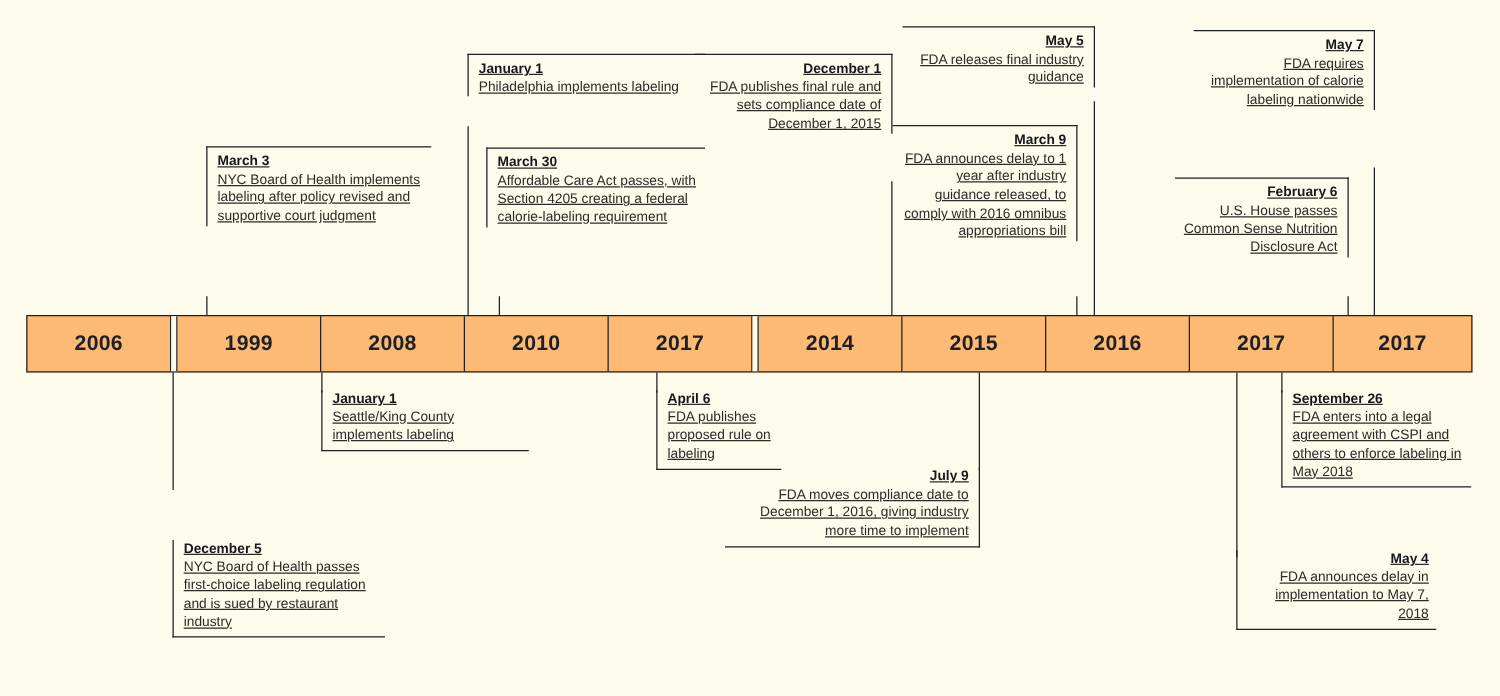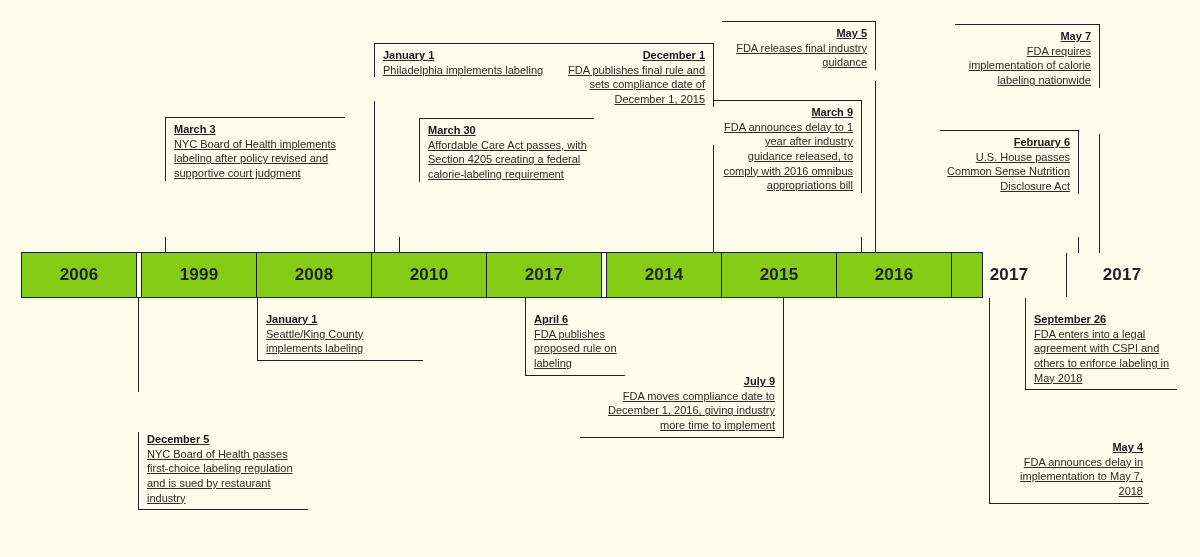--- a/index.html
+++ b/index.html
@@ -20,25 +20,25 @@
     left: 0; top: 0;
     width: 1200px;
     height: 557px;
   }
 
   
   .year-bar {
     position: absolute;
     left: 21px;
     top: 252px;
-    width: 962px;
+    width: 1157px;
     height: 46px;
     box-sizing: border-box;
     border: 1.5px solid #1d2026;
-    background: #84cc16;
+    background: #fdba74;
     display: flex;
   }
   .year-cell {
     flex: 0 0 auto;
     box-sizing: border-box;
     border-right: 1.5px solid #1d2026;
     display: flex;
     align-items: center;
     justify-content: center;
     font-size: 17px;
@@ -117,21 +117,21 @@
     <span class="body">NYC Board of Health implements labeling after policy revised and supportive court judgment</span>
   </div>
   <div class="connector" style="left:165px; top:237px; height:16px;"></div>
 
   <div class="callout top left-anchor" style="left:374px; top:43px; width:190px;">
     <span class="date">January 1</span>
     <span class="body">Philadelphia implements labeling</span>
   </div>
   <div class="connector" style="left:374px; top:101px; height:152px;"></div>
 
-  <div class="callout top left-anchor" style="left:419px; top:118px; width:175px;">
+  <div class="callout top left-anchor" style="left:389px; top:118px; width:175px;">
     <span class="date">March 30</span>
     <span class="body">Affordable Care Act passes, with Section 4205 creating a federal calorie-labeling requirement</span>
   </div>
   <div class="connector" style="left:399px; top:237px; height:16px;"></div>
 
   <div class="callout top right-anchor" style="left:556px; top:43px; width:158px;">
     <span class="date">December 1</span>
     <span class="body">FDA publishes final rule and sets compliance date of December 1, 2015</span>
   </div>
   <div class="connector" style="left:712.5px; top:145px; height:108px;"></div>
@@ -147,21 +147,21 @@
     <span class="body">FDA announces delay to 1 year after industry guidance released, to comply with 2016 omnibus appropriations bill</span>
   </div>
   <div class="connector" style="left:860.5px; top:237px; height:16px;"></div>
 
   <div class="callout top right-anchor" style="left:955px; top:24px; width:145px;">
     <span class="date">May 7</span>
     <span class="body">FDA requires implementation of calorie labeling nationwide</span>
   </div>
   <div class="connector" style="left:1098.5px; top:134px; height:119px;"></div>
 
-  <div class="callout top right-anchor" style="left:940px; top:130px; width:139px;">
+  <div class="callout top right-anchor" style="left:940px; top:142px; width:139px;">
     <span class="date">February 6</span>
     <span class="body">U.S. House passes Common Sense Nutrition Disclosure Act</span>
   </div>
   <div class="connector" style="left:1077.5px; top:237px; height:16px;"></div>
 
   <div class="year-bar">
     <div class="year-cell" style="width:115px;">
       <span>2006</span>
     </div>
     <div class="year-gap"></div>

